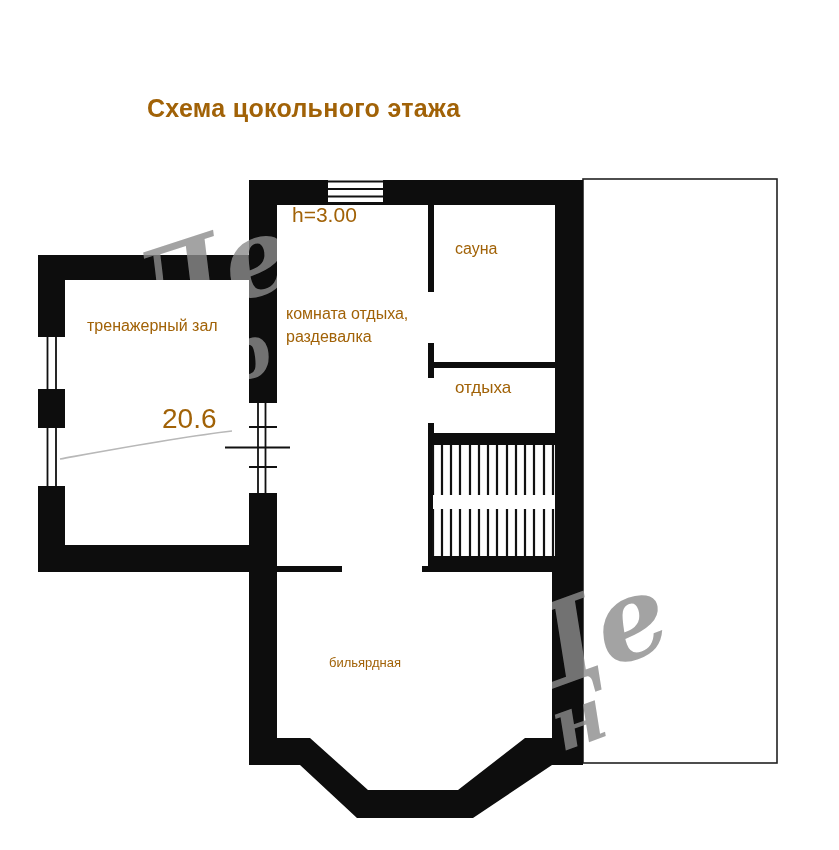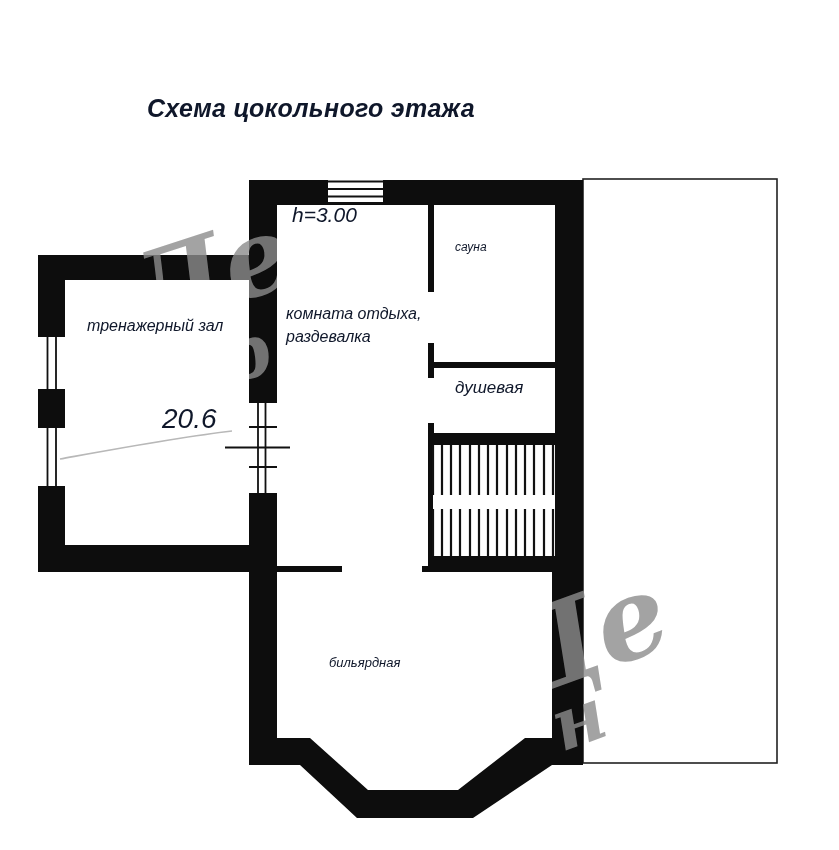--- a/index.html
+++ b/index.html
@@ -1,22 +1,22 @@
 <!DOCTYPE html>
 <html><head>
 <meta charset="utf-8">
 <style>
   html,body{margin:0;padding:0;background:#ffffff;}
   #page{position:relative;width:839px;height:850px;background:#ffffff;overflow:hidden;
         font-family:"Liberation Sans", sans-serif;color:#1b1b1b;}
   #plan-svg{position:absolute;left:0;top:0;}
-  .label{position:absolute;white-space:pre;color:#0f172a;font-style:italic;}
+  .label{position:absolute;white-space:pre;color:#a16207;}
   #title{left:147px;top:94px;font-size:25px;font-weight:bold;letter-spacing:.3px;}
   #h-note{left:292px;top:203px;font-size:21px;}
-  #lbl-sauna{left:455px;top:240px;font-size:12px;}
+  #lbl-sauna{left:455px;top:240px;font-size:16px;}
   #lbl-lounge{left:286px;top:302px;font-size:16px;line-height:23px;}
   #lbl-gym{left:87px;top:317px;font-size:16px;}
   #lbl-gym-area{left:162px;top:403px;font-size:28px;}
   #lbl-shower{left:455px;top:378px;font-size:17px;}
   #lbl-billiard{left:329px;top:655px;font-size:13px;}
   .wm{font-family:"DejaVu Serif", serif;font-style:italic;font-weight:bold;}
 </style>
 </head>
 <body>
 
@@ -78,17 +78,17 @@
   <div id="h-note" class="label">h=3.00</div>
 
   <div id="lbl-sauna" class="label">сауна</div>
 
   <div id="lbl-lounge" class="label"><span>комната отдыха,</span><br><span>раздевалка</span></div>
 
   <div id="lbl-gym" class="label">тренажерный зал</div>
 
   <div id="lbl-gym-area" class="label">20.6</div>
 
-  <div id="lbl-shower" class="label">душевая</div>
+  <div id="lbl-shower" class="label">отдыха</div>
 
   <div id="lbl-billiard" class="label">бильярдная</div>
 
 </div>
 
 </body></html>

